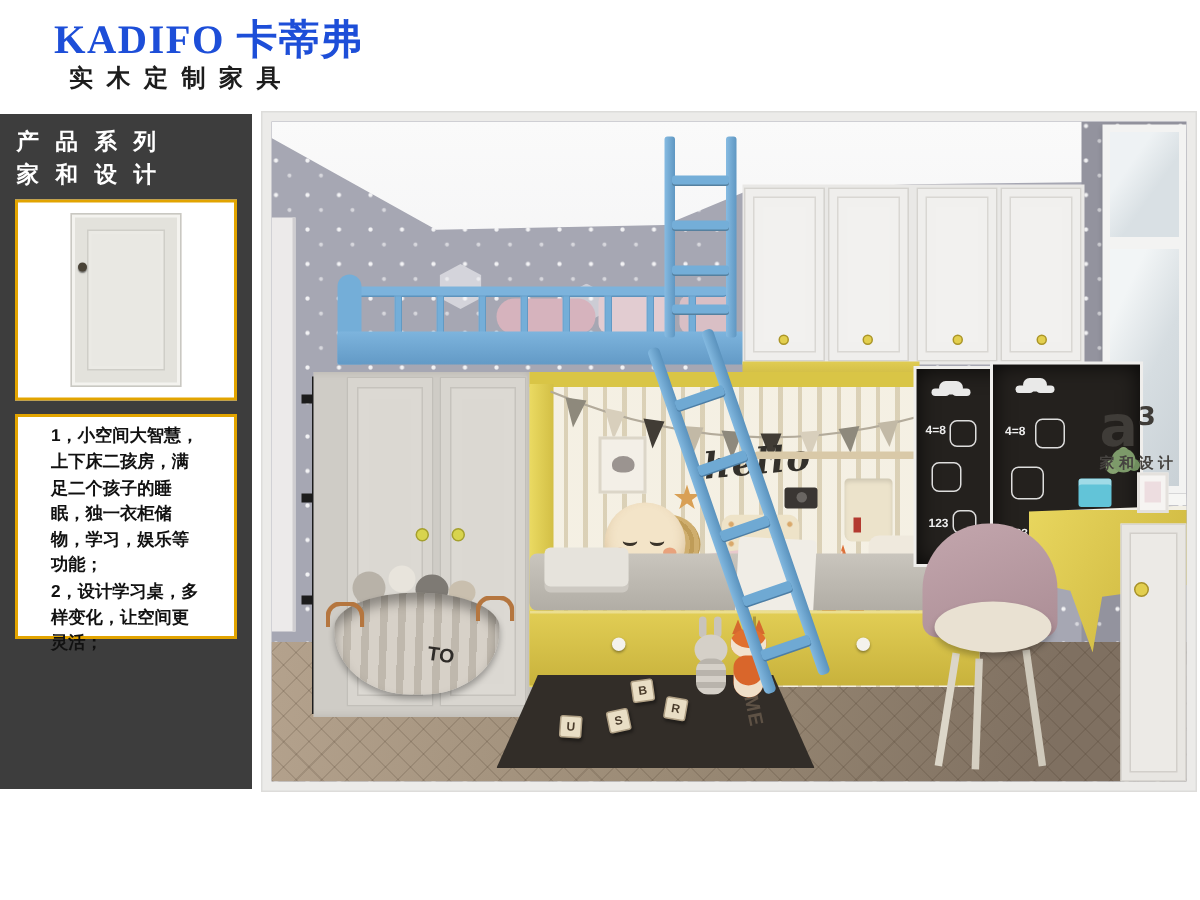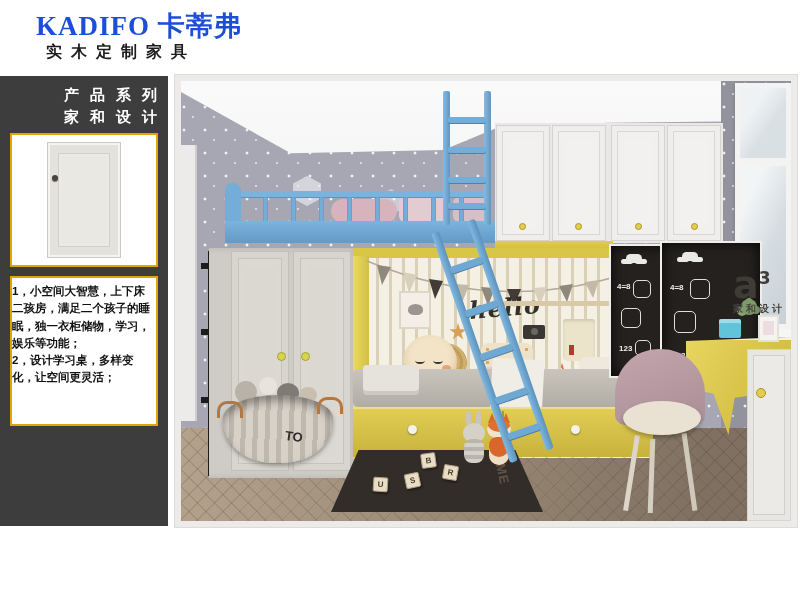--- a/index.html
+++ b/index.html
@@ -5,25 +5,25 @@
   html,body{margin:0;padding:0;background:#ffffff;font-family:"Liberation Sans",sans-serif;}
   #page{position:relative;width:800px;height:600px;background:#ffffff;overflow:hidden;}
   .abs{position:absolute;}
 
   
   .brand{left:36px;top:8px;font-family:"Liberation Serif",serif;font-weight:bold;font-size:27px;color:#1d4ed8;letter-spacing:1px;}
   .tagline{left:46px;top:42px;font-size:16px;color:#1c1c1c;letter-spacing:9px;font-weight:bold;}
 
   
   .sidebar{left:0;top:76px;width:168px;height:450px;background:#3d3d3d;box-sizing:border-box;padding-top:8px;}
-  .sb-title{color:#fff;font-size:15px;font-weight:bold;text-align:right;letter-spacing:11px;text-indent:11px;height:22px;line-height:22px;}
+  .sb-title{color:#fff;font-size:15px;font-weight:bold;text-align:left;letter-spacing:11px;text-indent:11px;height:22px;line-height:22px;}
   .sb-box{margin:5px 10px 9px 10px;background:#fff;border:2px solid #e2a400;box-sizing:border-box;}
   .series-box{height:48px;display:flex;align-items:center;justify-content:center;font-size:14px;font-weight:bold;color:#111;}
   .door-box{height:134px;display:flex;align-items:center;justify-content:center;}
-  .points-box{height:150px;padding:5px 0;font-size:11.5px;font-weight:bold;color:#111;line-height:1.5;}
+  .points-box{height:150px;padding:5px 22px;font-size:11.5px;font-weight:bold;color:#111;line-height:1.5;}
   .door-graphic{width:72px;height:114px;background:#e9e8e3;border:1px solid #c9c8c2;box-shadow:inset 0 0 0 9px #eceb e6;position:relative;
     box-shadow:inset 0 0 0 2px #f4f3ef, inset 0 0 0 10px #e3e2dc, inset 0 0 0 11px #cfcec8, inset 0 0 0 13px #ebeae5;}
   .door-knob{position:absolute;left:4px;top:32px;width:6px;height:6px;border-radius:50%;background:#4a4438;box-shadow:0 1px 1px rgba(0,0,0,.5);}
 
   
   .frame{left:175px;top:75px;width:622px;height:452px;background:#ecebe9;box-shadow:0 0 0 1px #dddcda;box-sizing:border-box;padding:6px;}
   .scene{position:relative;width:610px;height:440px;overflow:hidden;background:#a6a7b3;}
   .dots{background-image:radial-gradient(circle at 3px 3px, rgba(255,255,255,.85) 1px, transparent 1.8px),radial-gradient(circle at 12px 13px, rgba(255,255,255,.55) 1px, transparent 1.6px);background-size:21px 23px;}
   .ceiling{left:0;top:0;width:610px;height:440px;background:linear-gradient(180deg,#fafafa,#e7e7ea 90%);clip-path:polygon(0 0,100% 0,100% 9%,70% 9.5%,52% 10.5%,43% 15.7%,18% 16.4%,0 2.5%);}
   .rightwall{left:540px;top:0;width:70px;height:362px;background-color:#93939e;}

